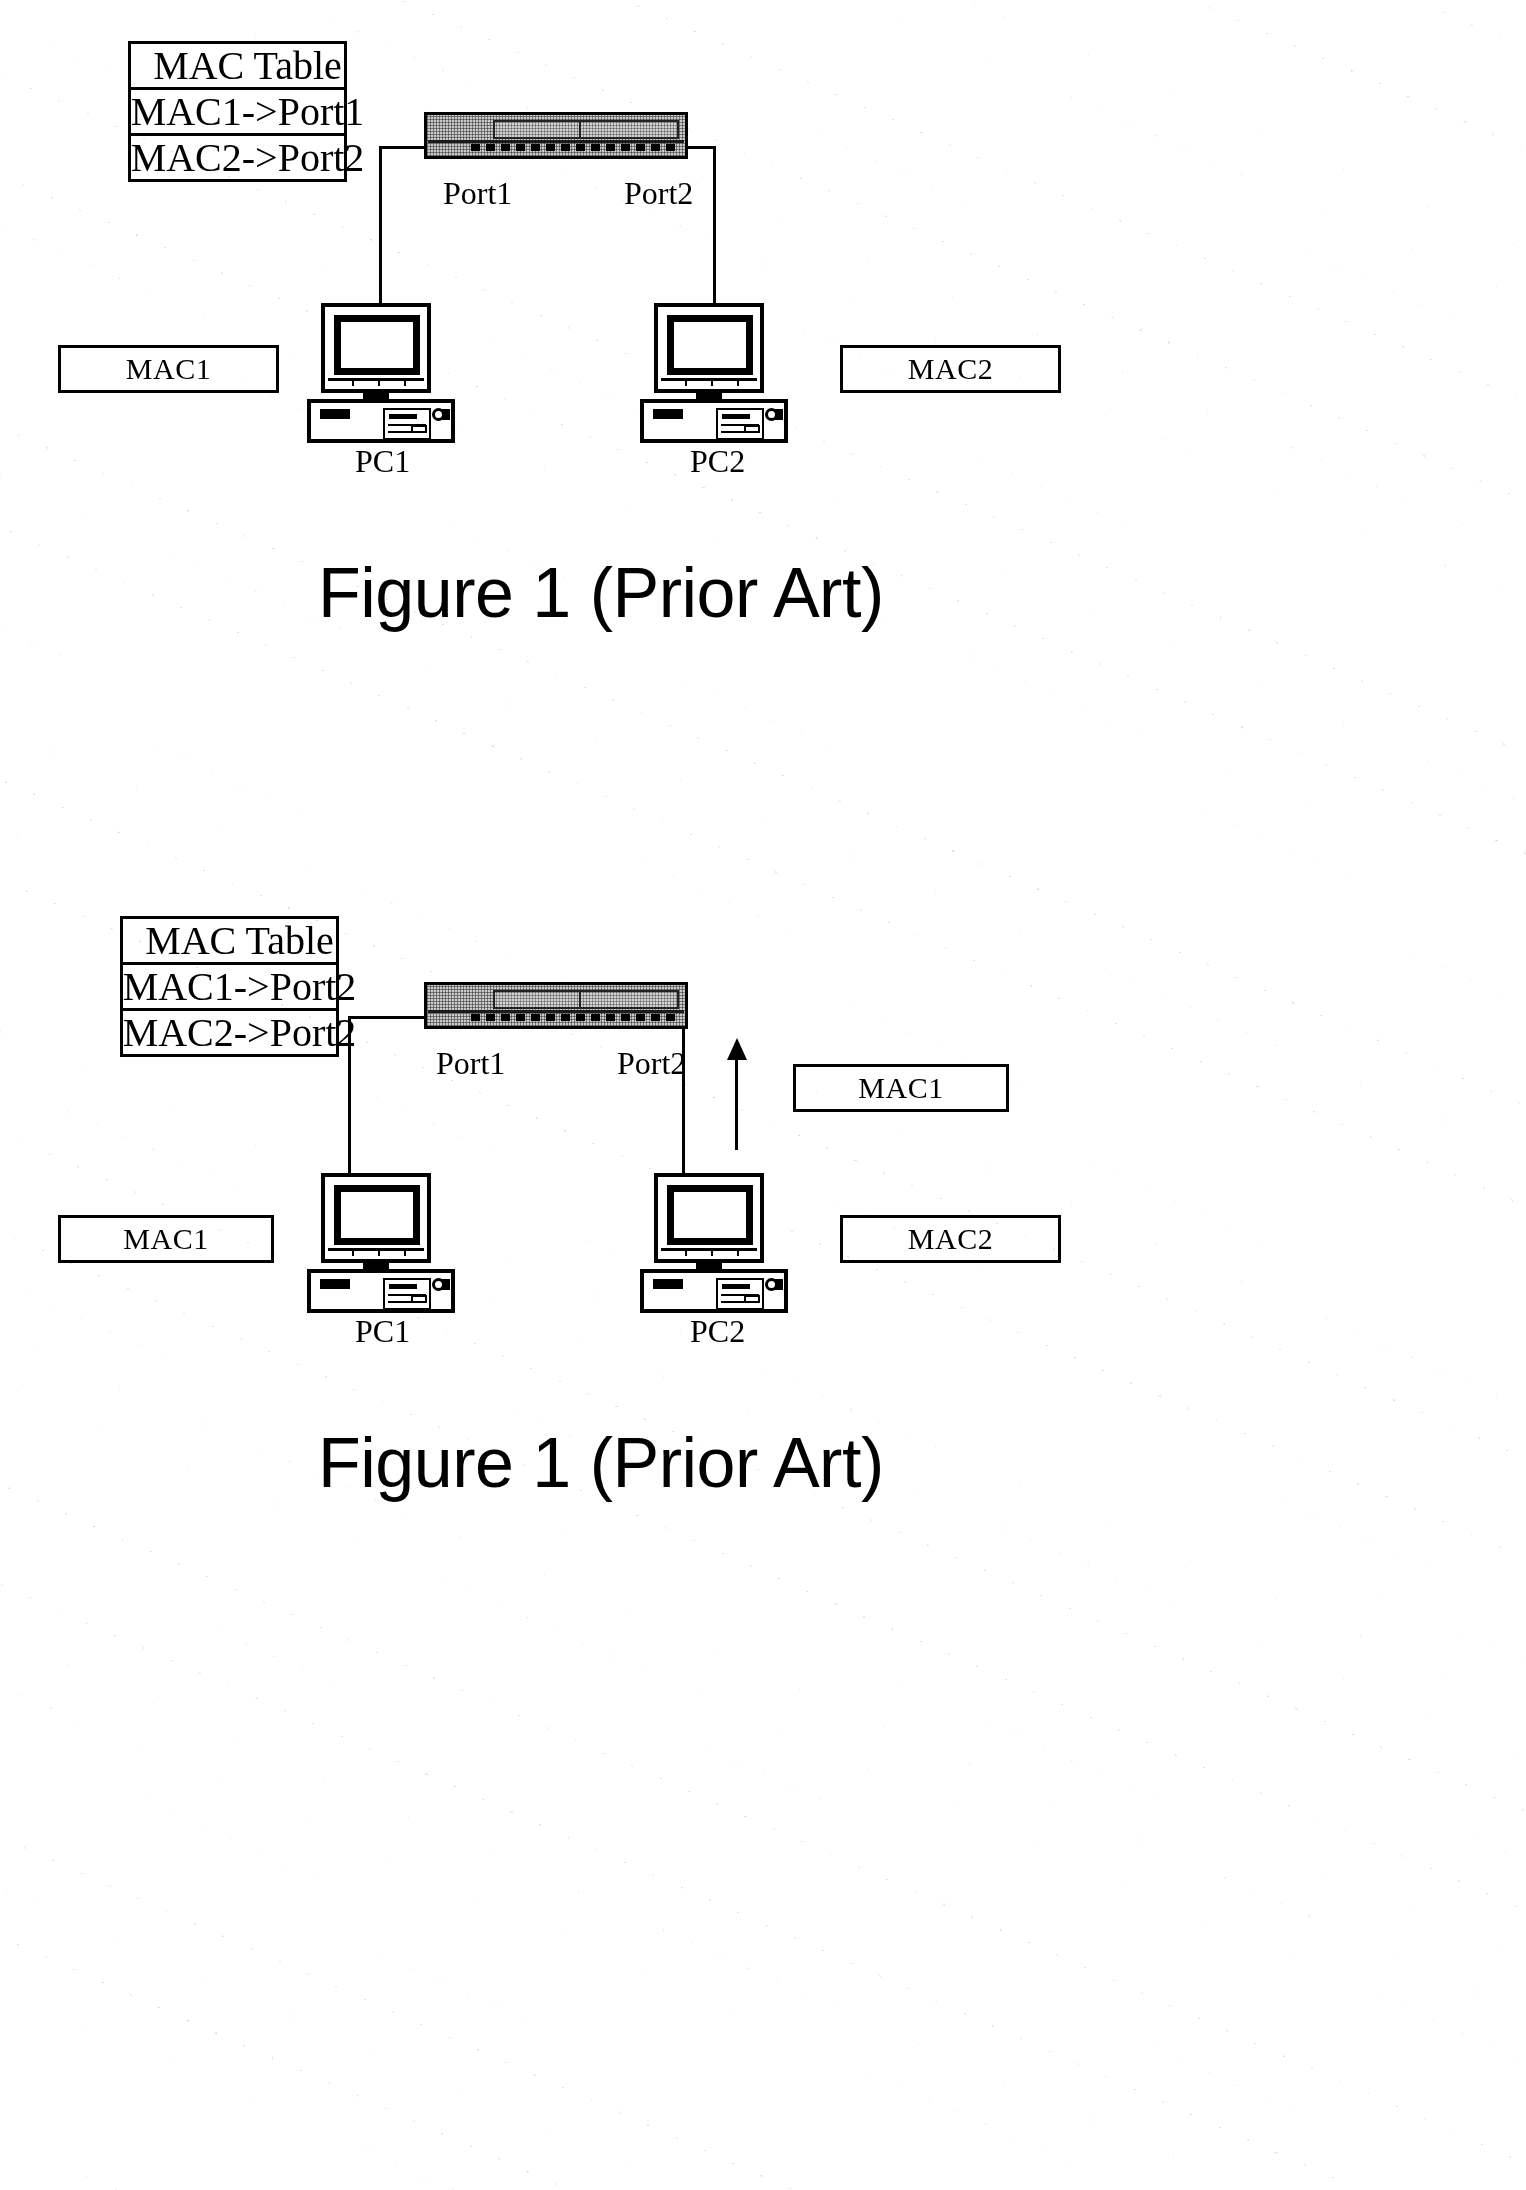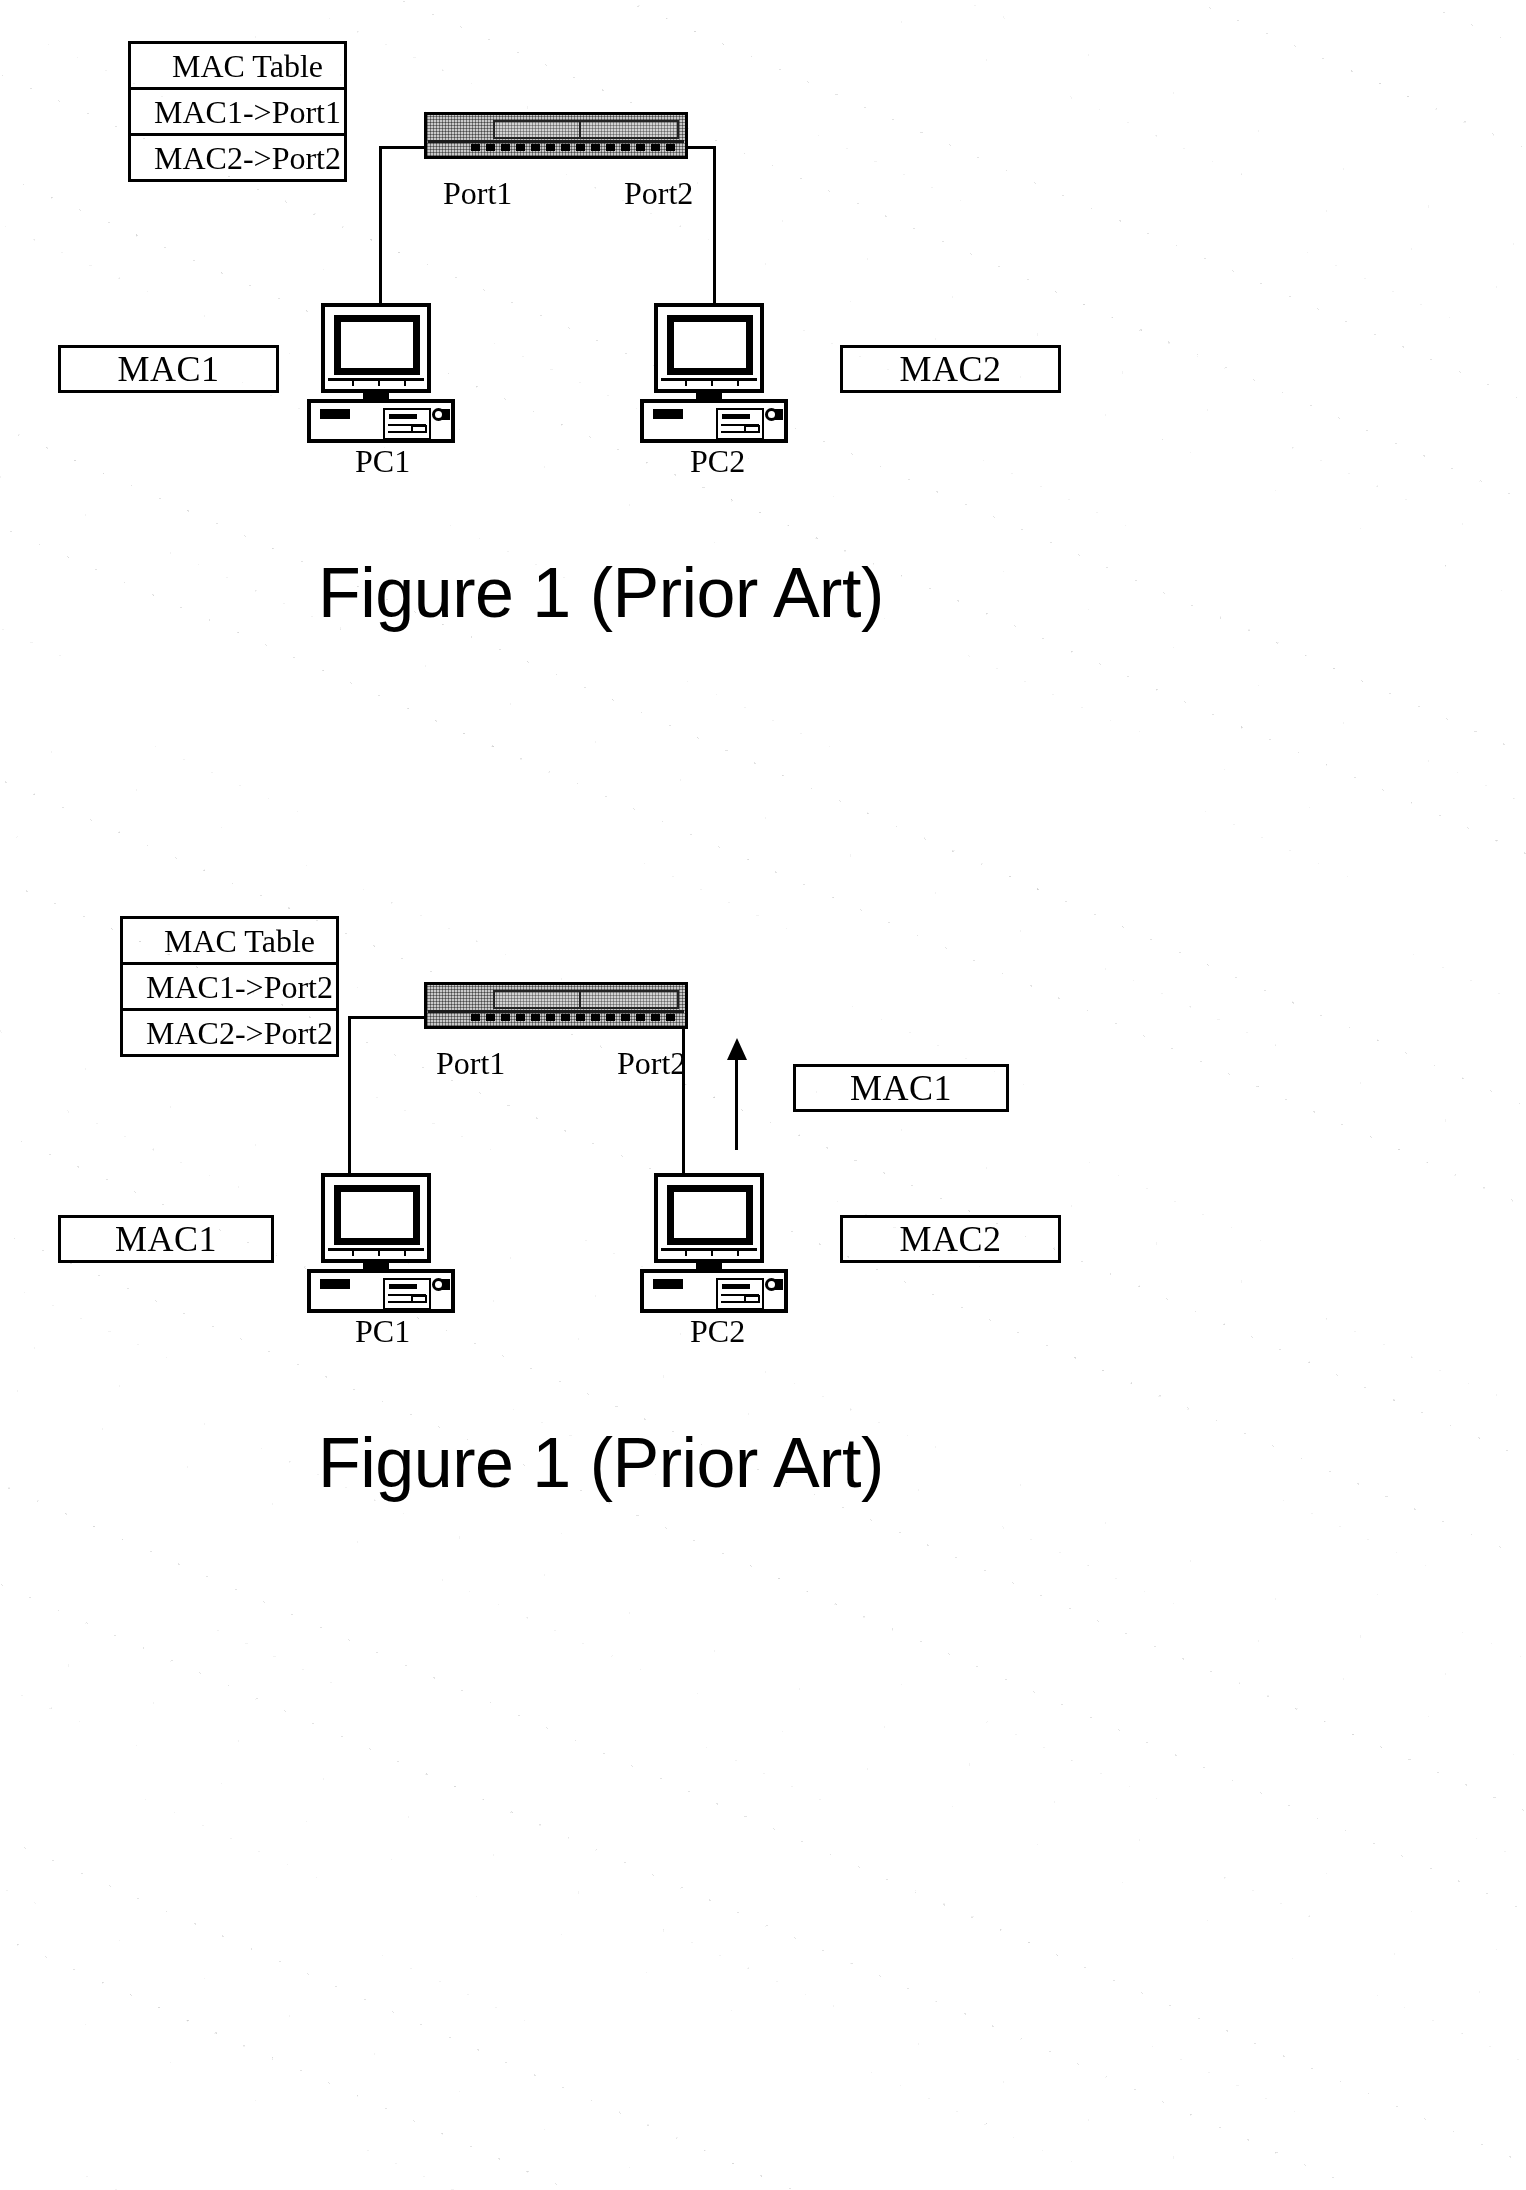--- a/index.html
+++ b/index.html
@@ -53,37 +53,37 @@
   }
 
   
   .mac-box {
     position: absolute;
     border: 3px solid #000;
     background: transparent;
     display: flex;
     align-items: center;
     justify-content: center;
-    font-size: 36px;
+    font-size: 30px;
     letter-spacing: 0.5px;
     line-height: 1;
   }
 
   .mac-table {
     position: absolute;
     border: 3px solid #000;
     background: transparent;
   }
   .mac-table .row {
     border-bottom: 3px solid #000;
     height: 43px;
     display: flex;
     align-items: center;
     justify-content: center;
-    font-size: 32px;
+    font-size: 40px;
     line-height: 1;
     white-space: nowrap;
     padding-left: 20px;
   }
   .mac-table .row:last-child { border-bottom: none; }
 
   .label {
     position: absolute;
     font-size: 32px;
     line-height: 1;

